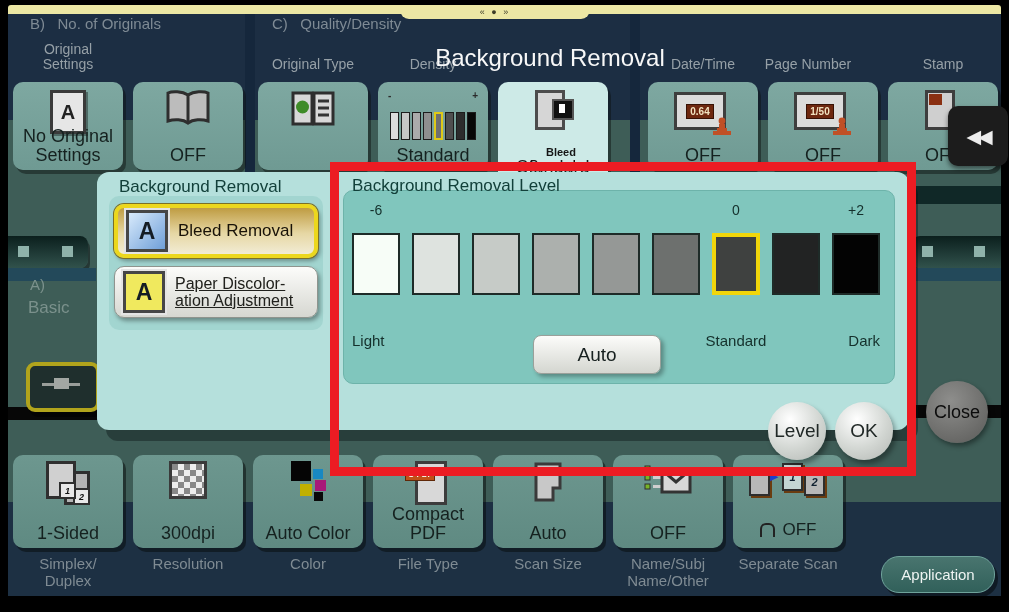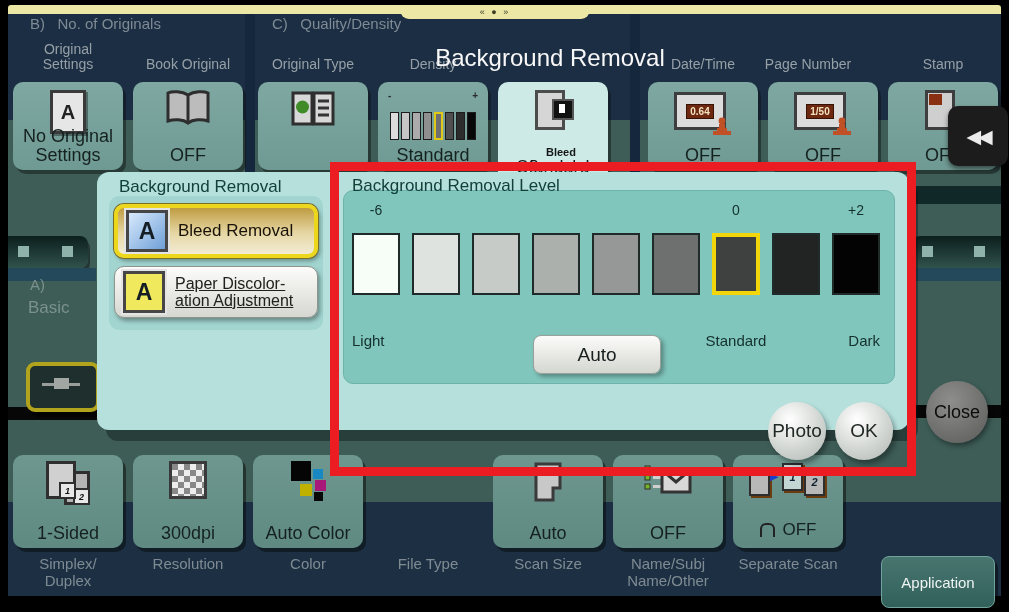--- a/index.html
+++ b/index.html
@@ -30,21 +30,21 @@
   .tlbl{position:absolute;bottom:5px;left:0;right:0;text-align:center;font-size:18px;color:#15211f;
         white-space:pre-line;line-height:1.05;}
   .subtxt{font-size:11px;font-weight:bold;color:#161616;text-align:right;white-space:pre-line;line-height:1.1;margin-top:16px;}
   .offrow{position:absolute;bottom:8px;left:0;right:0;display:flex;align-items:center;justify-content:center;
           font-size:17px;color:#15211f;gap:8px;}
   .bell{width:11px;height:12px;border:2px solid #222;border-bottom:none;border-radius:6px 6px 0 0;}
   .blbl{top:556px;width:140px;text-align:center;font-size:15px;color:#7f8b93;white-space:pre-line;line-height:1.1;z-index:2;}
   .chev{left:948px;top:106px;width:60px;height:60px;background:#1c1c1c;border-radius:10px;z-index:5;
         display:flex;align-items:center;justify-content:center;color:#ececec;font-size:19px;letter-spacing:-3px;
         box-shadow:0 3px 5px rgba(0,0,0,.5);}
-  .appbtn{left:881px;top:556px;width:114px;height:52px;border-radius:8px;z-index:2;
+  .appbtn{left:881px;top:556px;width:114px;height:37px;border-radius:18px;z-index:2;
           background:linear-gradient(#49756f,#31605a);border:1px solid #6fa39b;box-sizing:border-box;
           box-shadow:3px 4px 0 rgba(0,0,0,.45);display:flex;align-items:center;justify-content:center;
           font-size:15px;color:#eef4f2;}
   
   .tabstrip{top:236px;height:32px;background:linear-gradient(#0b1f1d,#31524c);box-shadow:2px 4px 0 rgba(0,0,0,.4);z-index:1;}
   .tsq{position:absolute;top:10px;width:11px;height:11px;background:#8fb2aa;}
   .navstrip{top:268px;height:13px;background:#23495a;z-index:1;}
   .railtxt{font-size:15px;color:#7b918c;z-index:2;}
   .sliderbtn{left:26px;top:362px;width:66px;height:42px;background:#1f2f2d;border:4px solid #b1a41c;
              border-radius:9px;box-shadow:3px 5px 0 rgba(0,0,0,.5);z-index:2;}
@@ -153,21 +153,20 @@
       <span>« ● »</span>
     </div>
   <div class="abs divider" style="left:245px"></div>
   <div class="abs divider" style="left:630px"></div>
 
   <div class="abs sechdr" style="left:30px">B)   No. of Originals</div>
   <div class="abs sechdr" style="left:272px">C)   Quality/Density</div>
 
   <div class="abs collbl" style="left:8px">Original
 Settings</div>
-  <div class="abs collbl" style="left:128px">Book Original</div>
   <div class="abs collbl" style="left:253px">Original Type</div>
   <div class="abs collbl" style="left:373px">Density</div>
   <div class="abs collbl" style="left:643px">Date/Time</div>
   <div class="abs collbl" style="left:748px">Page Number</div>
   <div class="abs collbl" style="left:883px">Stamp</div>
 
   <div class="abs title-overlay">Background Removal</div>
 
   <div class="tbtn" style="left:13px;top:82px">
     <div class="adoc">
@@ -304,20 +303,28 @@
   </div>
   <div class="bbtn" style="left:253px;top:455px">
     <div class="acic">
       <i class="ac k"></i>
         <i class="ac c"></i>
         <i class="ac m"></i>
         <i class="ac y"></i>
         <i class="ac k2"></i>
     </div>
     <div class="tlbl">Auto Color</div>
+  </div>
+  <div class="bbtn" style="left:373px;top:455px">
+    <div class="cpic">
+      <i class="cpg"></i>
+        <span class="cpbadge">C-PDF</span>
+    </div>
+    <div class="tlbl">Compact
+PDF</div>
   </div>
   <div class="bbtn" style="left:493px;top:455px">
     <svg width="32" height="42" viewBox="0 0 32 42">
       <path d="M4 3 H28 V27 H21 V39 H4 Z" fill="#c8c8c8" stroke="#3a3a3a" stroke-width="3"></path>
     </svg>
     <div class="tlbl">Auto</div>
   </div>
   <div class="bbtn" style="left:613px;top:455px">
     <svg width="48" height="36" viewBox="0 0 48 36">
       <rect x="1" y="5" width="5" height="5" fill="#78b428" stroke="#2e2e2e" stroke-width="1"></rect>
@@ -400,21 +407,21 @@
 
     <div class="swlbl" style="left:255px;width:120px;text-align:left">Light</div>
     <div class="swlbl" style="left:559px;width:160px;text-align:center">Standard</div>
     <div class="swlbl" style="left:693px;width:90px;text-align:right">Dark</div>
 
     <div class="autobtn">
       <span>Auto</span>
     </div>
 
     <div class="circle" style="left:671px;top:230px;width:58px;height:58px">
-      <span>Photo</span>
+      <span>Level</span>
     </div>
     <div class="circle" style="left:738px;top:230px;width:58px;height:58px">
       <span>OK</span>
     </div>
   </div>
 
   <div class="abs redbox"></div>
 
 </div>
 

